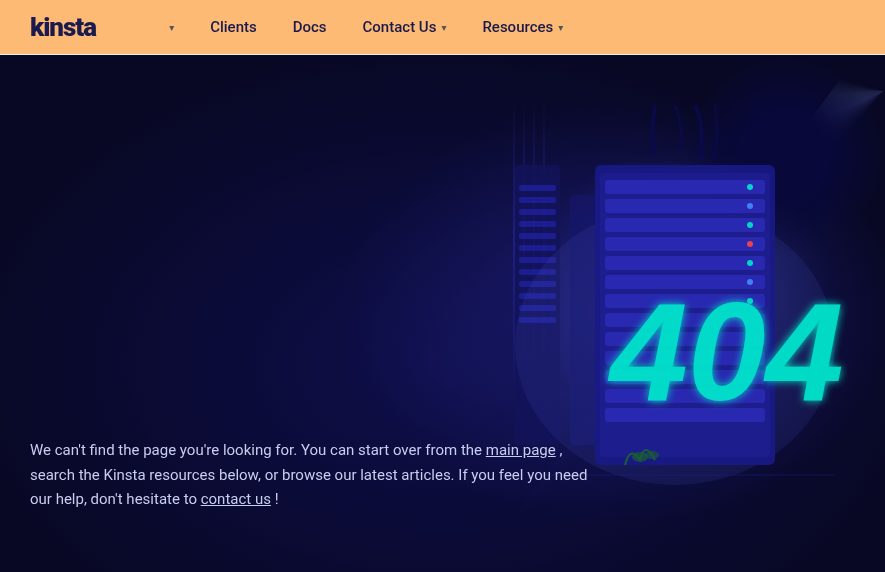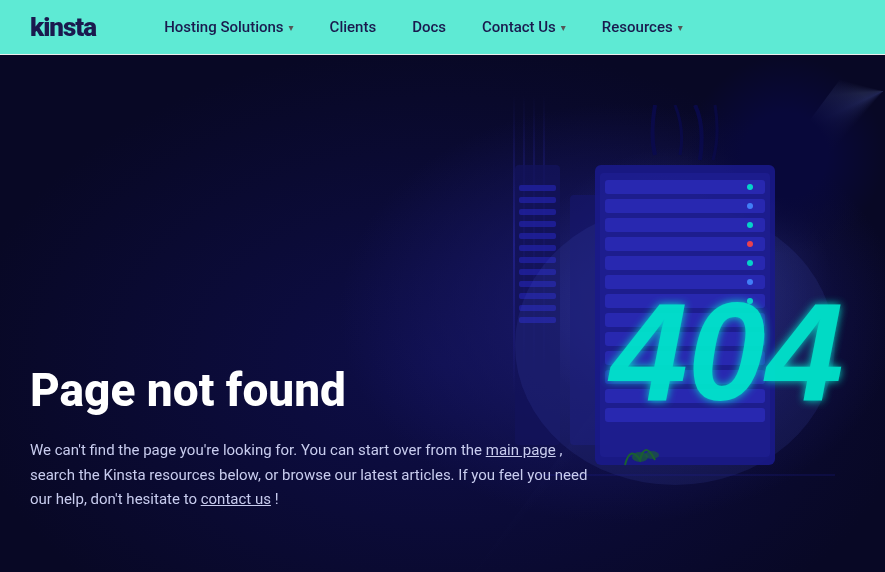--- a/index.html
+++ b/index.html
@@ -7,21 +7,21 @@
     body {
       font-family: -apple-system, BlinkMacSystemFont, 'Segoe UI', Roboto, sans-serif;
       background: #0a0a2e;
       overflow-x: hidden;
       width: 885px;
       height: 572px;
     }
 
     
     .navbar {
-      background: #5eead4;
+      background: #fdba74;
       display: flex;
       align-items: center;
       padding: 0 30px;
       height: 55px;
       position: relative;
       z-index: 10;
       border-bottom: 1px solid #eee;
     }
 
     .logo-text {
@@ -155,21 +155,20 @@
   </style>
 </head>
 <body>
 
 <div class="navbar">
   <div class="logo-text">
     <span>kinsta</span>
   </div>
   <nav>
     <a class="nav-item">
-      <span>Hosting Solutions</span>
       <span class="chevron">▾</span>
     </a>
     <a class="nav-item">
       <span>Clients</span>
     </a>
     <a class="nav-item">
       <span>Docs</span>
     </a>
     <a class="nav-item">
       <span>Contact Us</span>
@@ -259,21 +258,20 @@
     </defs>
 
     <path d="M170 360 Q175 340 185 355 Q190 335 200 355" stroke="#1a6030" stroke-width="2" fill="none"></path>
     <ellipse cx="185" cy="352" rx="8" ry="5" fill="#1a6030" opacity="0.7"></ellipse>
     <ellipse cx="197" cy="350" rx="7" ry="4" fill="#1a6030" opacity="0.6"></ellipse>
 
     <line x1="80" y1="370" x2="380" y2="370" stroke="#2020a0" stroke-width="1" opacity="0.4"></line>
   </svg>
 
   <div class="content">
-    <h1 class="page-not-found">Page not found</h1>
     <p class="description">
       <span>We can't find the page you're looking for. You can start over from the</span>
       <a>main page</a>
       <span>, search the Kinsta resources below, or browse our latest articles. If you feel you need our help, don't hesitate to</span>
       <a>contact us</a>
       <span>!</span>
     </p>
   </div>
 </div>
 

